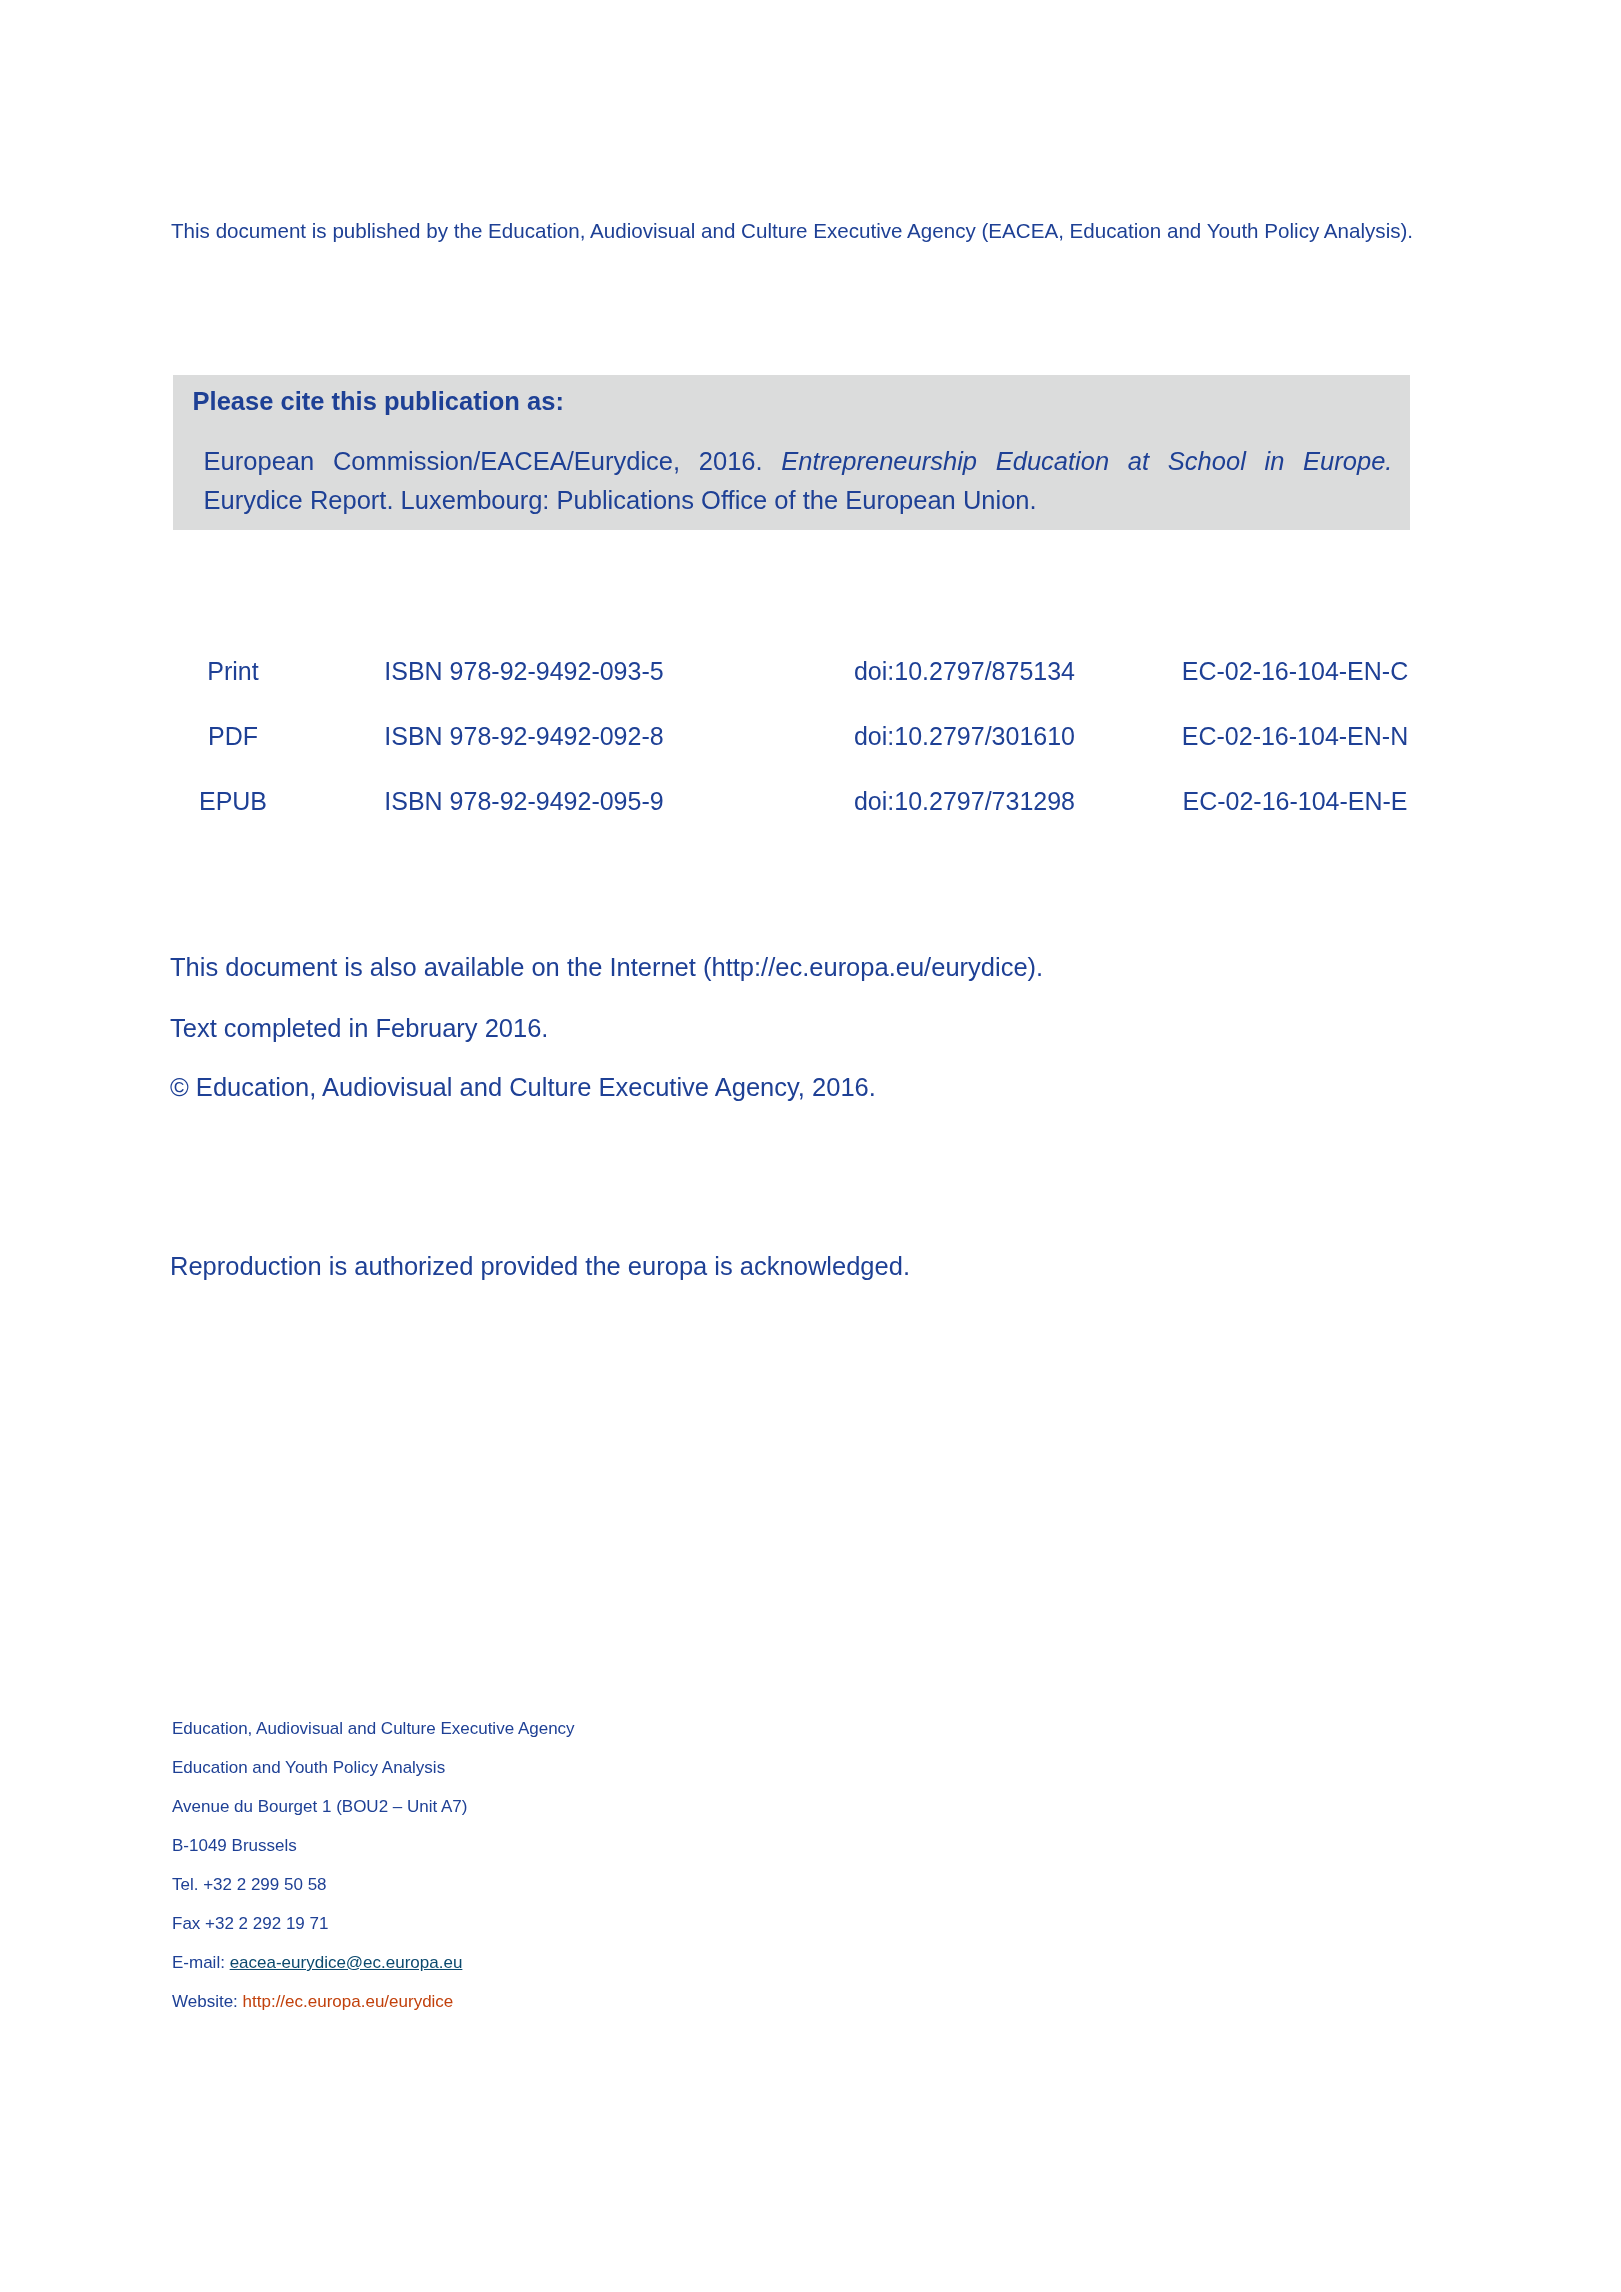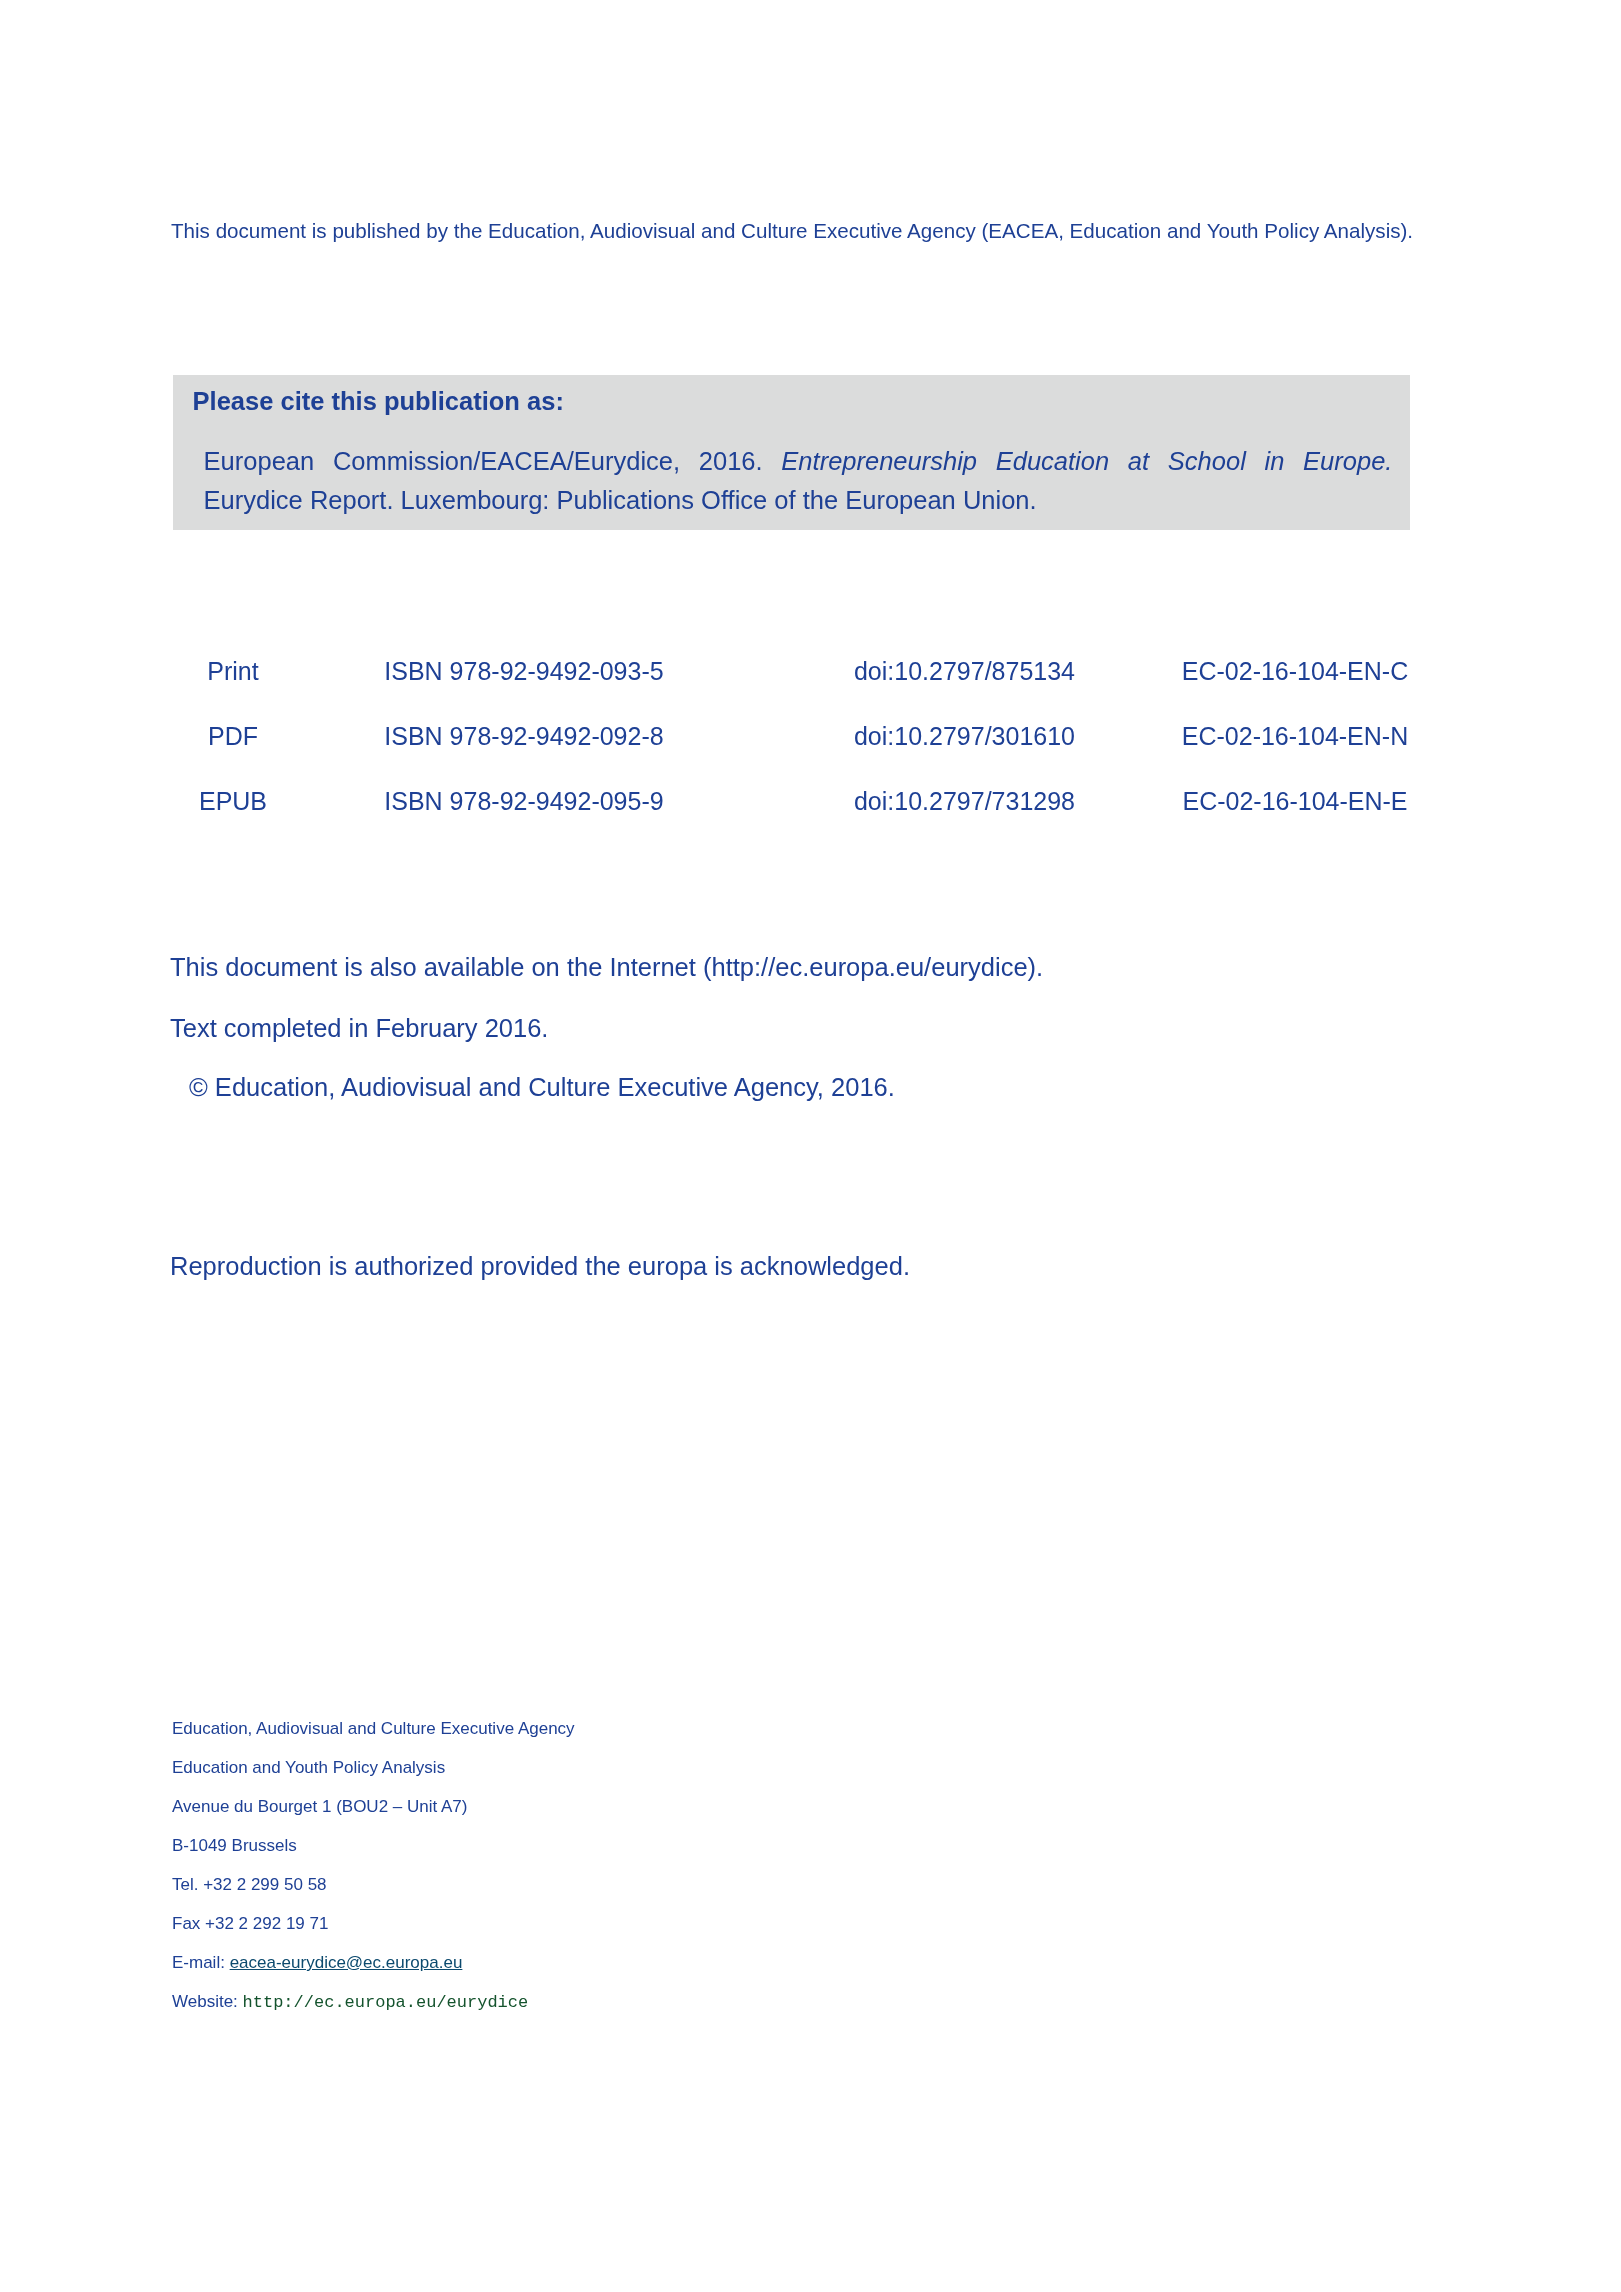--- a/index.html
+++ b/index.html
@@ -63,41 +63,40 @@
   .note {
     position: absolute;
     left: 170px;
     width: 1243px;
     font-size: 25.5px;
     line-height: 33px;
     white-space: nowrap;
   }
   .note-availability { top: 925px; }
   .note-completion   { top: 986px; }
-  .note-copyright    { top: 1045px; margin-left: 19px; }
+  .note-copyright    { top: 1045px; }
   .note-reproduction { top: 1224px; }
   .contact-block {
     position: absolute;
     left: 172px;
     top: 1709px;
     width: 1243px;
     font-size: 17px;
     line-height: 39px;
   }
   .contact-line { white-space: nowrap; }
   .email-link {
     color: #0c4a6e;
     text-decoration: underline;
     cursor: pointer;
   }
   .website-link {
-    color: #14532d;
+    color: #c2410c;
     text-decoration: none;
     cursor: pointer;
-    font-family: Liberation Mono, monospace;
   }
 </style>
 </head>
 <body>
 
 <div class="page">
 
   <p class="publisher-note">This document is published by the Education, Audiovisual and Culture Executive Agency (EACEA, Education and Youth Policy Analysis).</p>
 
   <div class="citation-box">

